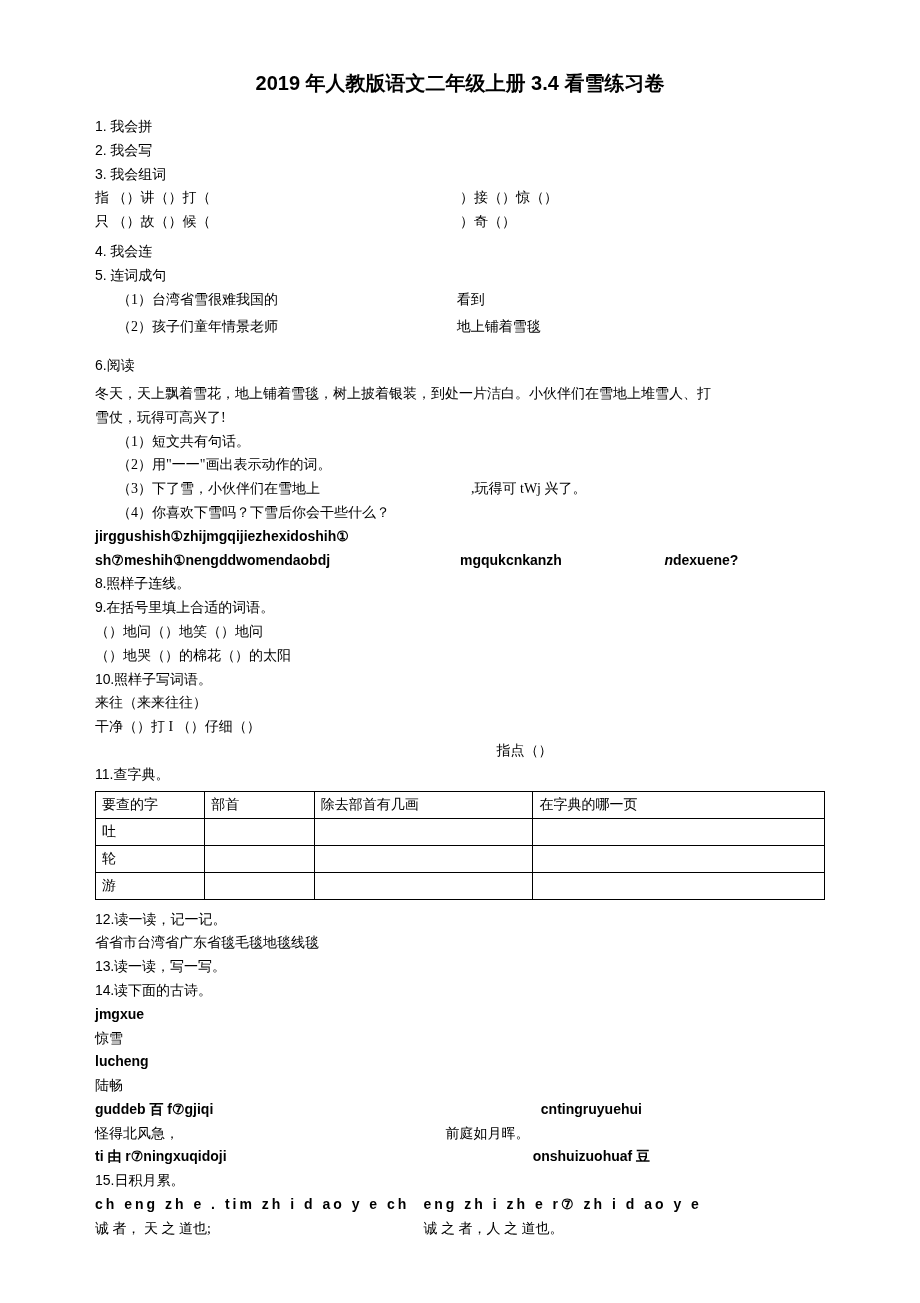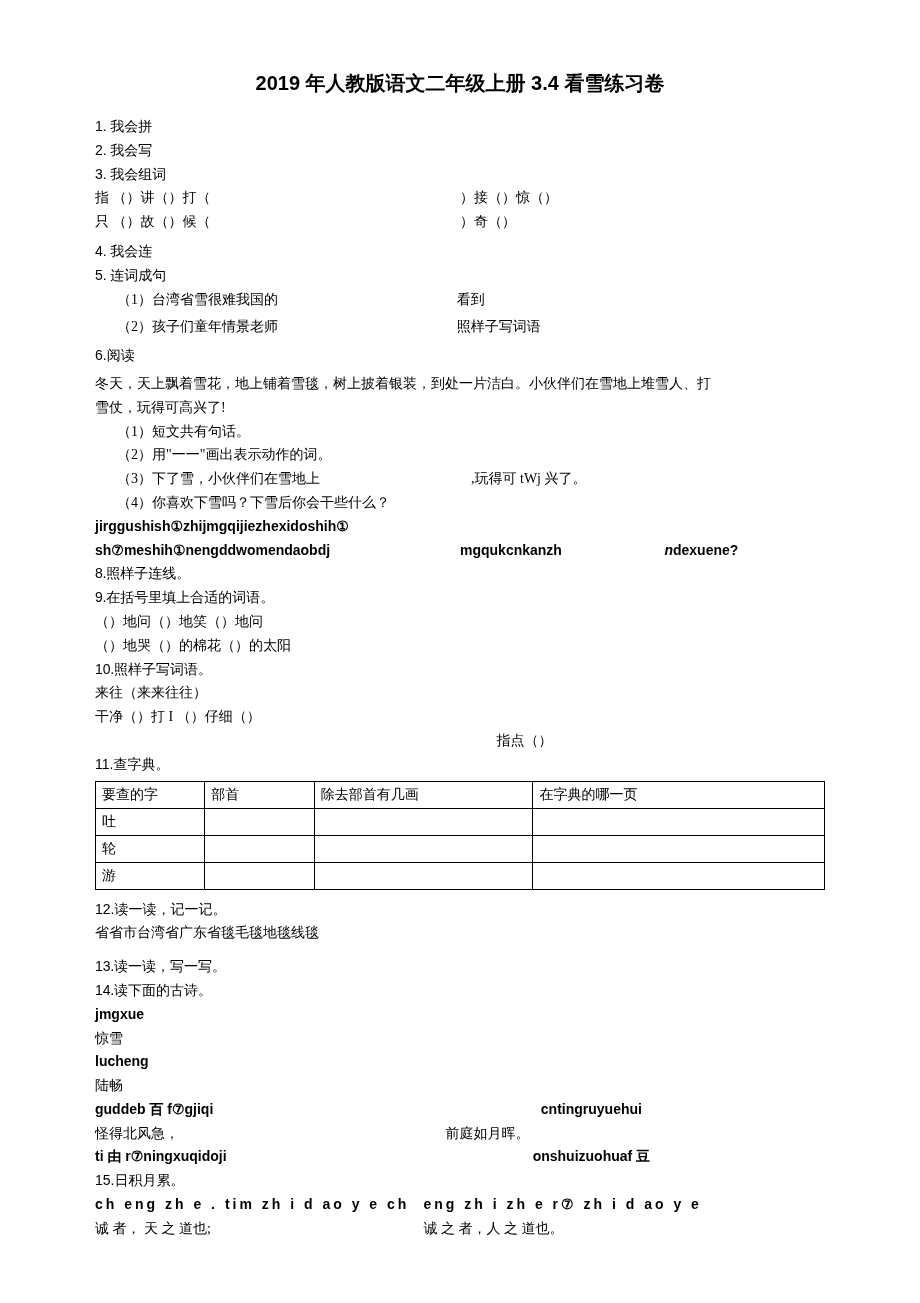--- a/index.html
+++ b/index.html
@@ -101,24 +101,24 @@
     <div>
       <span class="q-num">5.</span>
       <span>连词成句</span>
     </div>
     <div class="two-col indent1">
       <div class="left">（1）台湾省雪很难我国的</div>
       <div class="right">看到</div>
     </div>
     <div class="two-col indent1" style="margin-top:4px;">
       <div class="left">（2）孩子们童年情景老师</div>
-      <div class="right">照样子写词语</div>
-    </div>
-
-    <div style="margin-top:5px;">
+      <div class="right">地上铺着雪毯</div>
+    </div>
+
+    <div style="margin-top:15px;">
       <span class="q-num">6.</span><span>阅读</span>
     </div>
     <div style="margin-top:4px;">冬天，天上飘着雪花，地上铺着雪毯，树上披着银装，到处一片洁白。小伙伴们在雪地上堆雪人、打</div>
     <div>雪仗，玩得可高兴了!</div>
     <div class="indent1">（1）短文共有句话。</div>
     <div class="indent1">（2）用"一一"画出表示动作的词。</div>
     <div class="row indent1">
       <div>（3）下了雪，小伙伴们在雪地上</div>
       <div>,玩得可 tWj 兴了。</div>
     </div>
@@ -183,21 +183,21 @@
     </tr>
   </tbody>
     </table>
 
   <div class="block">
     <div>
       <span class="q-num">12.</span><span>读一读，记一记。</span>
     </div>
     <div>省省市台湾省广东省毯毛毯地毯线毯</div>
 
-    <div style="margin-top:10px;">
+    <div style="margin-top:0;">
       <span class="q-num">13</span><span>.读一读，写一写。</span>
     </div>
 
     <div>
       <span class="q-num">14</span><span>.读下面的古诗。</span>
     </div>
     <div class="pinyin">jmgxue</div>
     <div>惊雪</div>
     <div class="pinyin">lucheng</div>
     <div>陆畅</div>

